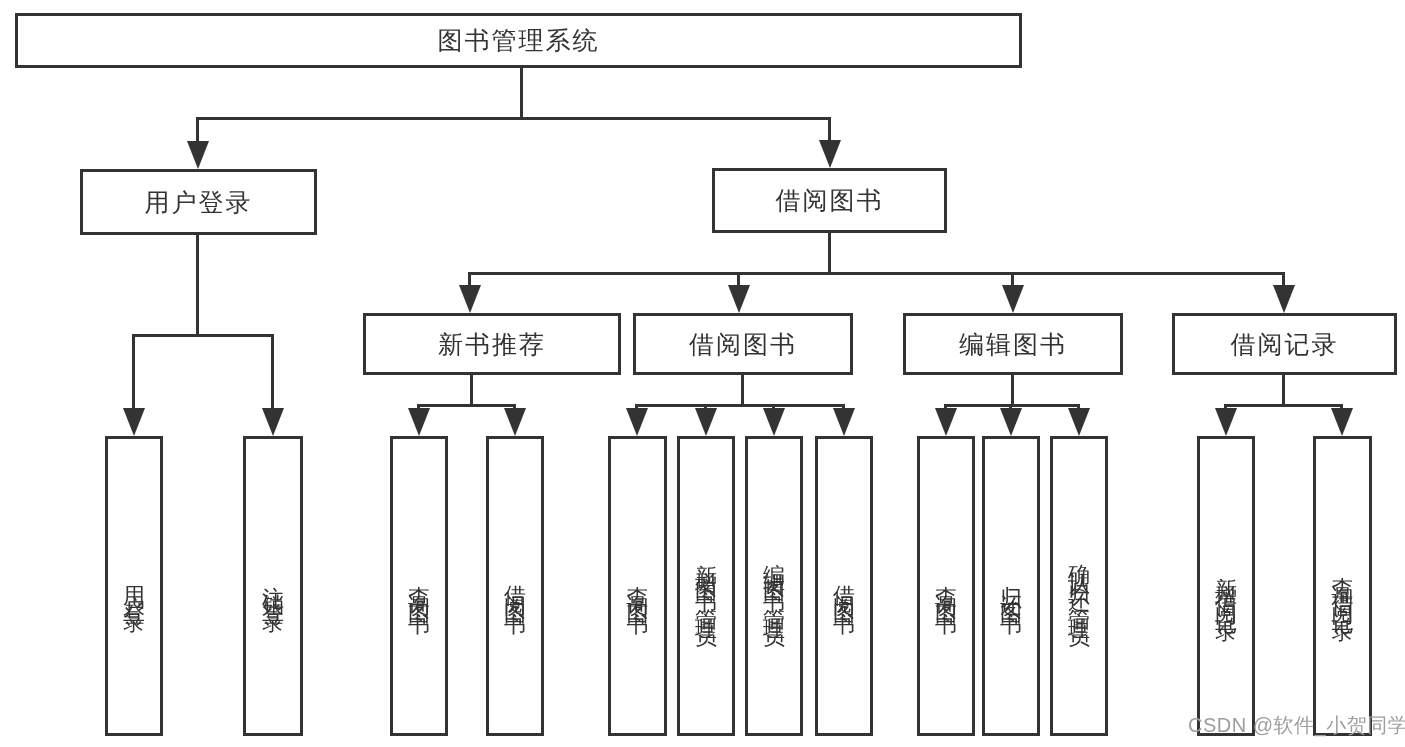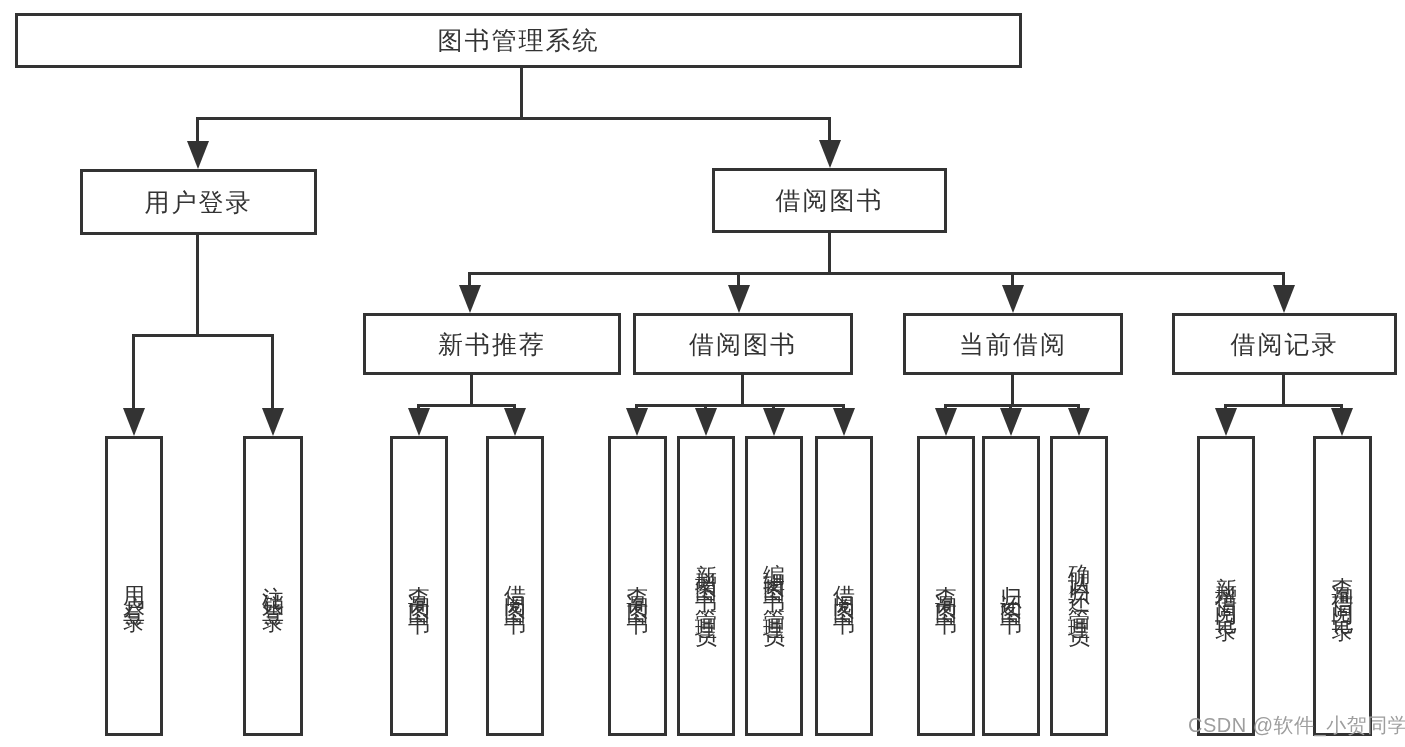--- a/index.html
+++ b/index.html
@@ -101,21 +101,21 @@
   <div class="arrowhead" style="left:459px; top:285px;"></div>
   <div class="vline" style="left:737px; top:272px; height:15px;"></div>
   <div class="arrowhead" style="left:728px; top:285px;"></div>
   <div class="vline" style="left:1011px; top:272px; height:15px;"></div>
   <div class="arrowhead" style="left:1002px; top:285px;"></div>
   <div class="vline" style="left:1282px; top:272px; height:15px;"></div>
   <div class="arrowhead" style="left:1273px; top:285px;"></div>
 
   <div class="hbox" style="left:363px; top:313px; width:258px; height:62px;">新书推荐</div>
   <div class="hbox" style="left:633px; top:313px; width:220px; height:62px;">借阅图书</div>
-  <div class="hbox" style="left:903px; top:313px; width:220px; height:62px;">当前借阅</div>
+  <div class="hbox" style="left:903px; top:313px; width:220px; height:62px;">编辑图书</div>
   <div class="hbox" style="left:1172px; top:313px; width:225px; height:62px;">借阅记录</div>
 
   <div class="vline" style="left:470px; top:375px; height:30px;"></div>
   <div class="hline" style="left:419px; top:404px; width:97px;"></div>
   <div class="vline" style="left:417px; top:404px; height:7px;"></div>
   <div class="arrowhead" style="left:408px; top:408px;"></div>
   <div class="vline" style="left:513px; top:404px; height:7px;"></div>
   <div class="arrowhead" style="left:504px; top:408px;"></div>
 
   <div class="vline" style="left:741px; top:375px; height:30px;"></div>

